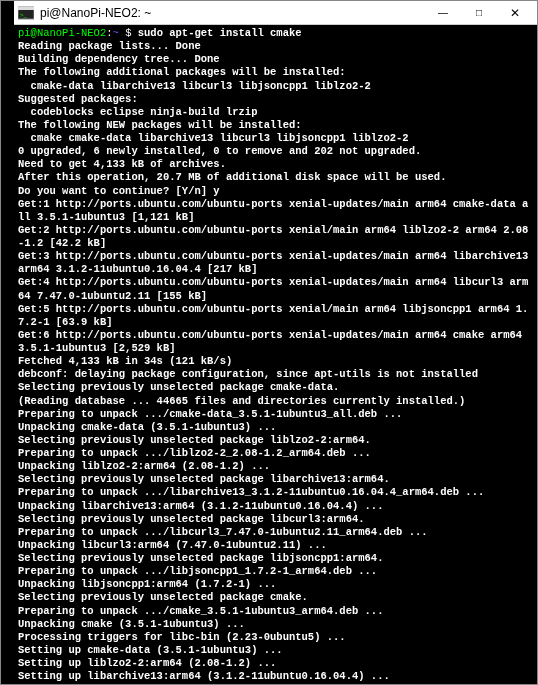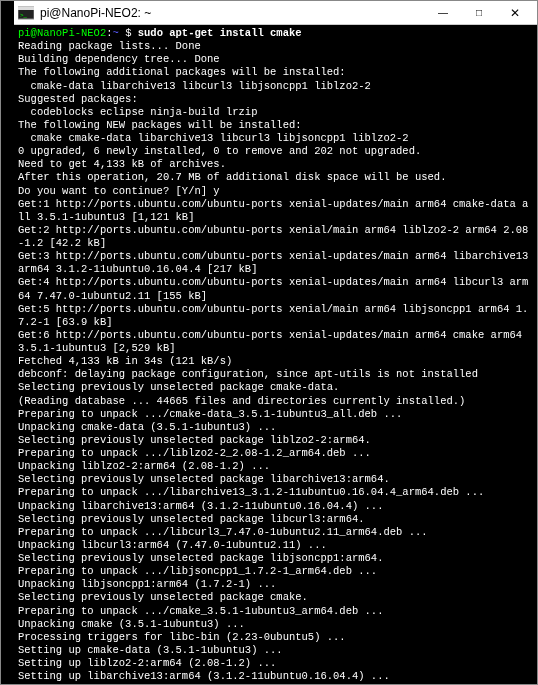--- a/index.html
+++ b/index.html
@@ -84,20 +84,21 @@
     }
     .prompt-dollar {
       color: #ffffff;
     }
     .cmd {
       color: #ffffff;
       font-weight: bold;
     }
     .out {
       color: #ffffff;
+      font-weight: bold;
     }
     .line {
       display: block;
     }
   </style>
 </head>
 <body>
 
 <div class="window">
   <div class="titlebar">

